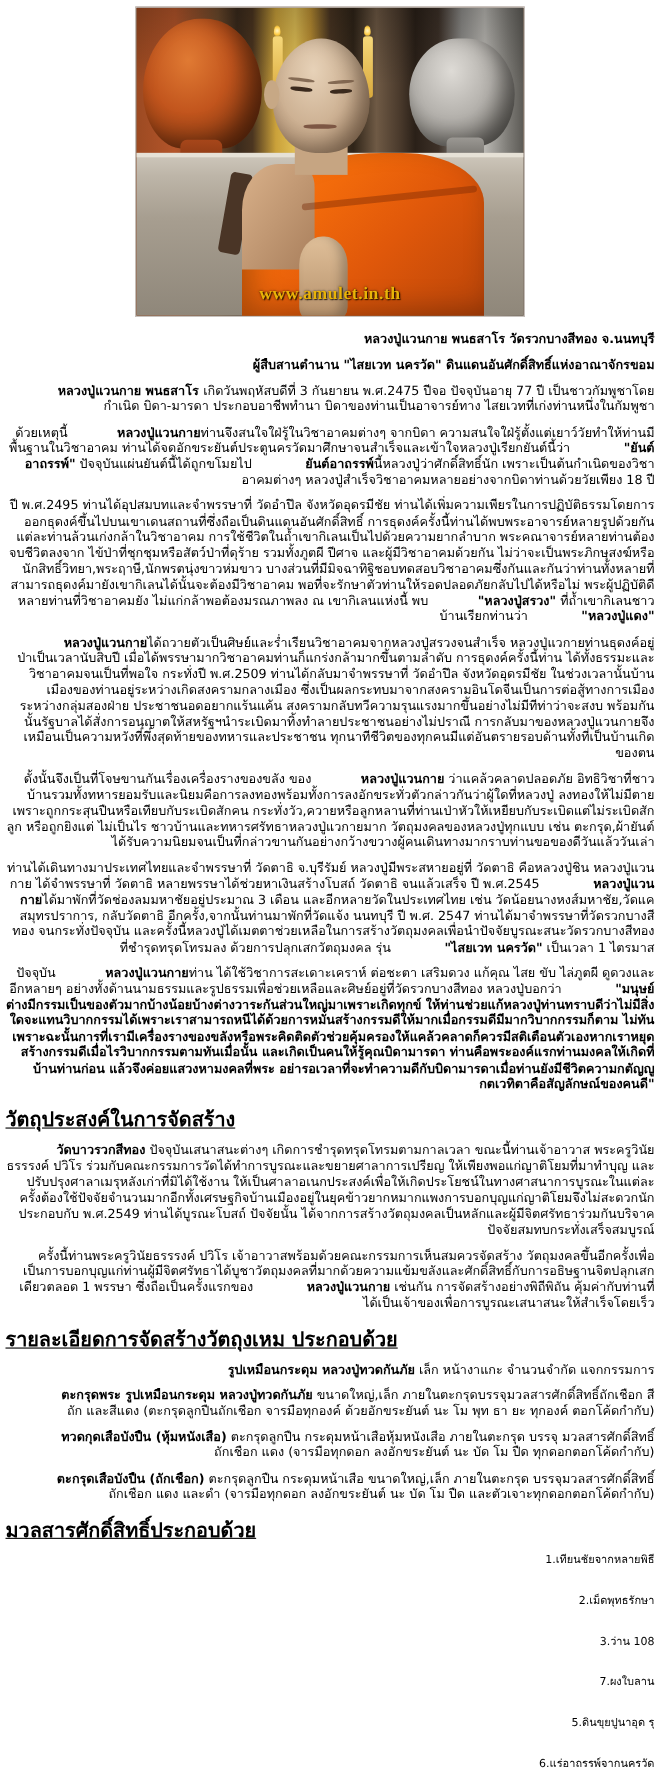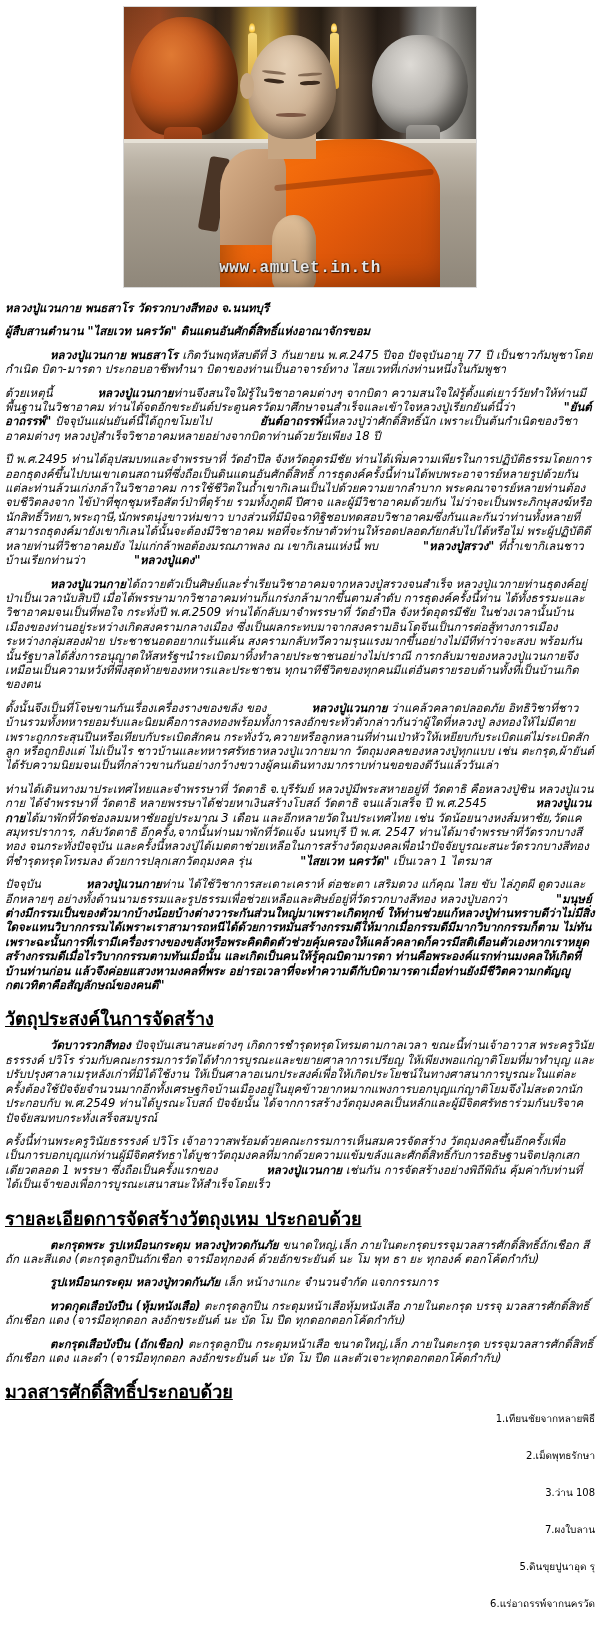--- a/index.html
+++ b/index.html
@@ -203,40 +203,39 @@
     width: 44px; height: 76px;
     background: linear-gradient(to bottom, #e0c09a, #b48f69);
     border-radius: 48% 48% 22% 22% / 34% 34% 16% 16%;
     box-shadow: inset -6px -4px 10px rgba(0,0,0,.25);
   }
   .photo .watermark {
     position: absolute;
     left: 0; right: 0;
     bottom: 10px;
     text-align: center;
-    font-family: Liberation Mono, monospace;
+    font-family: Liberation Serif, serif;
     font-weight: bold;
     font-size: 16px;
     letter-spacing: .5px;
-    color: #e5e5e5;
+    color: #eab308;
     text-shadow: 0 0 2px rgba(0,0,0,.75), 1px 1px 1px rgba(0,0,0,.7);
   }
 
   
   .article {
     padding: 4px 2px 0 2px;
   }
   p.t {
     margin: 0 0 9px 0;
     padding: 0 3px;
     font-size: 11.5px;
     line-height: 14.4px;
-    text-align: left;
+    text-align: right;
     word-break: break-word;
-    font-style: italic;
   }
   p.t.lead { margin-top: 5px; }
   .b { font-weight: bold; margin-left: 45px; }
   h3.head {
     margin: 10px 0 11px 3px;
     padding: 0;
     font-size: 18px;
     line-height: 16px;
     font-weight: bold;
     display: inline-block;
@@ -311,22 +310,22 @@
     <div>
         <p class="t"><span class="b">วัดบาวรวกสีทอง</span><span> ปัจจุบันเสนาสนะต่างๆ เกิดการชำรุดทรุดโทรมตามกาลเวลา ขณะนี้ท่านเจ้าอาวาส พระครูวินัยธรรรงค์ ปวิโร ร่วมกับคณะกรรมการวัดได้ทำการบูรณะและขยายศาลาการเปรียญ ให้เพียงพอแก่ญาติโยมที่มาทำบุญ และปรับปรุงศาลาเมรุหลังเก่าที่มิได้ใช้งาน ให้เป็นศาลาอเนกประสงค์เพื่อให้เกิดประโยชน์ในทางศาสนาการบูรณะในแต่ละครั้งต้องใช้ปัจจัยจำนวนมากอีกทั้งเศรษฐกิจบ้านเมืองอยู่ในยุคข้าวยากหมากแพงการบอกบุญแก่ญาติโยมจึงไม่สะดวกนักประกอบกับ พ.ศ.2549 ท่านได้บูรณะโบสถ์ ปัจจัยนั้น ได้จากการสร้างวัตถุมงคลเป็นหลักและผู้มีจิตศรัทธาร่วมกันบริจาคปัจจัยสมทบกระทั่งเสร็จสมบูรณ์</span></p>
         <p class="t"><span>ครั้งนี้ท่านพระครูวินัยธรรรงค์ ปวิโร เจ้าอาวาสพร้อมด้วยคณะกรรมการเห็นสมควรจัดสร้าง วัตถุมงคลขึ้นอีกครั้งเพื่อเป็นการบอกบุญแก่ท่านผู้มีจิตศรัทธาได้บูชาวัตถุมงคลที่มากด้วยความแข้มขลังและศักดิ์สิทธิ์กับการอธิษฐานจิตปลุกเสกเดียวตลอด 1 พรรษา ซึ่งถือเป็นครั้งแรกของ </span><span class="b">หลวงปู่แวนกาย</span><span> เช่นกัน การจัดสร้างอย่างพิถีพิถัน คุ้มค่ากับท่านที่ได้เป็นเจ้าของเพื่อการบูรณะเสนาสนะให้สำเร็จโดยเร็ว</span></p>
       </div>
 
     <div class="head-row">
       <h3 class="head">รายละเอียดการจัดสร้างวัตถุงเหม ประกอบด้วย</h3>
     </div>
 
     <div>
+        <p class="t"><span class="b">รูปเหมือนกระดุม หลวงปู่ทวดกันภัย</span><span> เล็ก หน้างาแกะ จำนวนจำกัด แจกกรรมการ</span></p>
         <p class="t"><span class="b">ตะกรุดพระ รูปเหมือนกระดุม หลวงปู่ทวดกันภัย</span><span> ขนาดใหญ่,เล็ก ภายในตะกรุดบรรจุมวลสารศักดิ์สิทธิ์ถักเชือก สีถัก และสีแดง (ตะกรุดลูกปืนถักเชือก จารมือทุกองค์ ด้วยอักขระยันต์ นะ โม พุท ธา ยะ ทุกองค์ ตอกโค้ดกำกับ)</span></p>
-        <p class="t"><span class="b">รูปเหมือนกระดุม หลวงปู่ทวดกันภัย</span><span> เล็ก หน้างาแกะ จำนวนจำกัด แจกกรรมการ</span></p>
         <p class="t"><span class="b">ทวดกุดเสือบังปืน (หุ้มหนังเสือ)</span><span> ตะกรุดลูกปืน กระดุมหน้าเสือหุ้มหนังเสือ ภายในตะกรุด บรรจุ มวลสารศักดิ์สิทธิ์ ถักเชือก แดง (จารมือทุกดอก ลงอักขระยันต์ นะ บัด โม ปืด ทุกดอกตอกโค้ดกำกับ)</span></p>
         <p class="t"><span class="b">ตะกรุดเสือบังปืน (ถักเชือก)</span><span> ตะกรุดลูกปืน กระดุมหน้าเสือ ขนาดใหญ่,เล็ก ภายในตะกรุด บรรจุมวลสารศักดิ์สิทธิ์ ถักเชือก แดง และดำ (จารมือทุกดอก ลงอักขระยันต์ นะ บัด โม ปืด และตัวเจาะทุกดอกตอกโค้ดกำกับ)</span></p>
       </div>
 
     <div class="head-row">
       <h3 class="head">มวลสารศักดิ์สิทธิ์ประกอบด้วย</h3>
     </div>
 
     <ul class="items">
         <li>1.เทียนชัยจากหลายพิธี</li>

